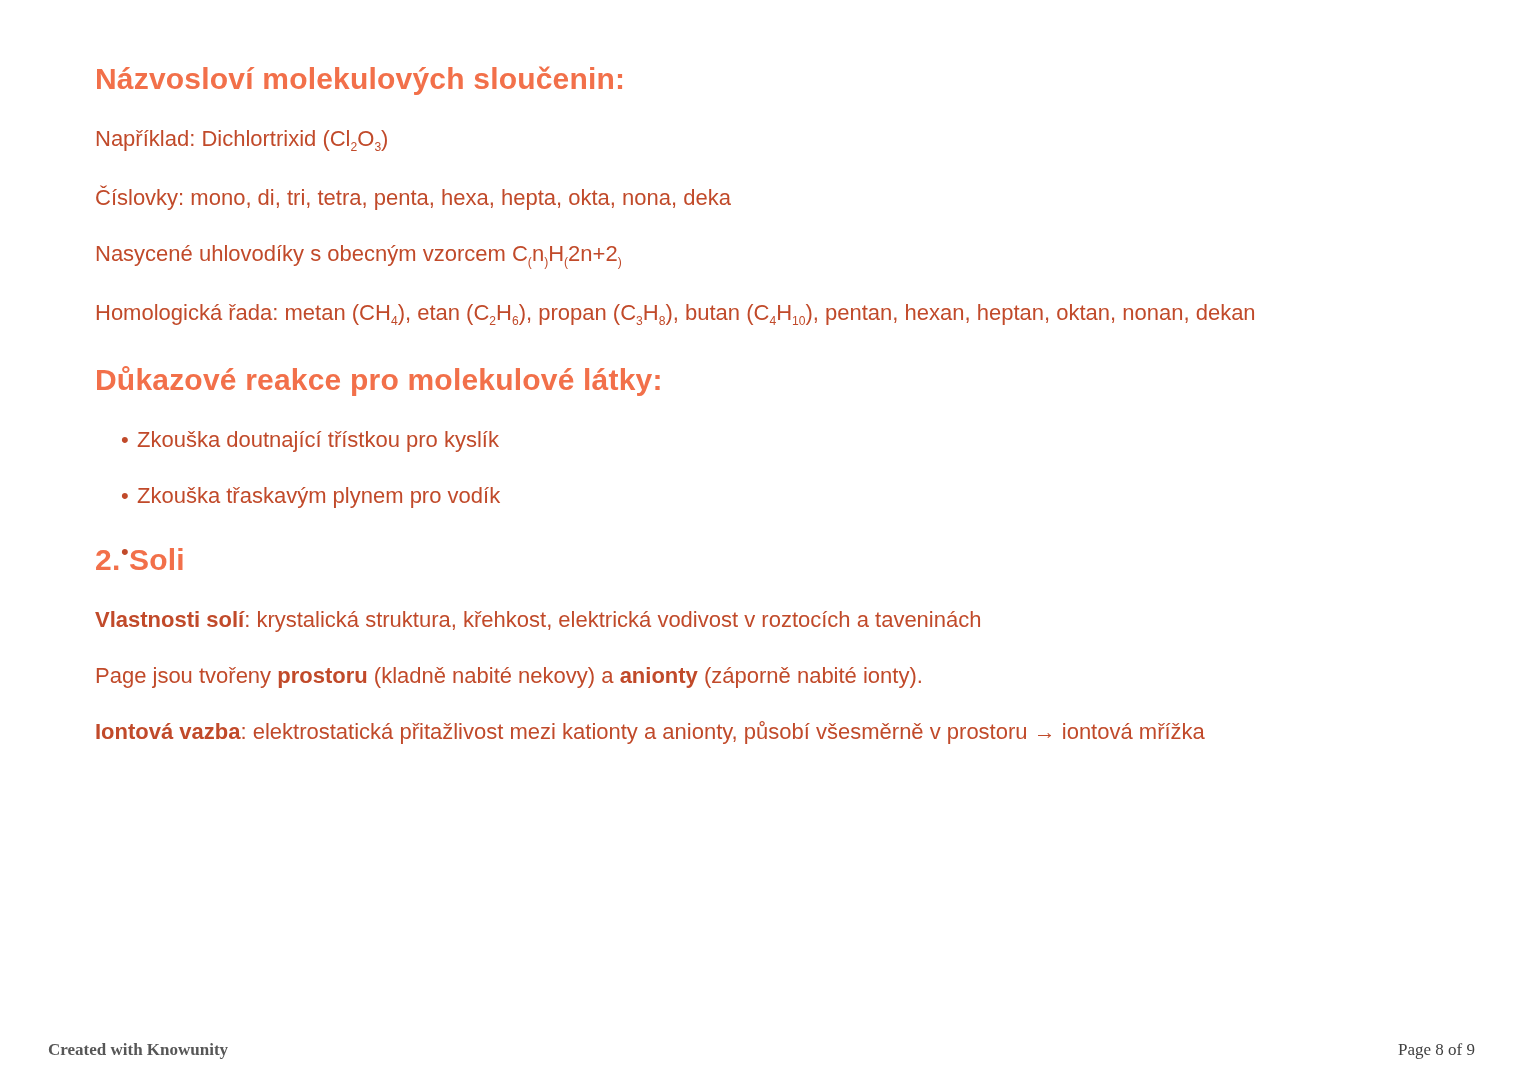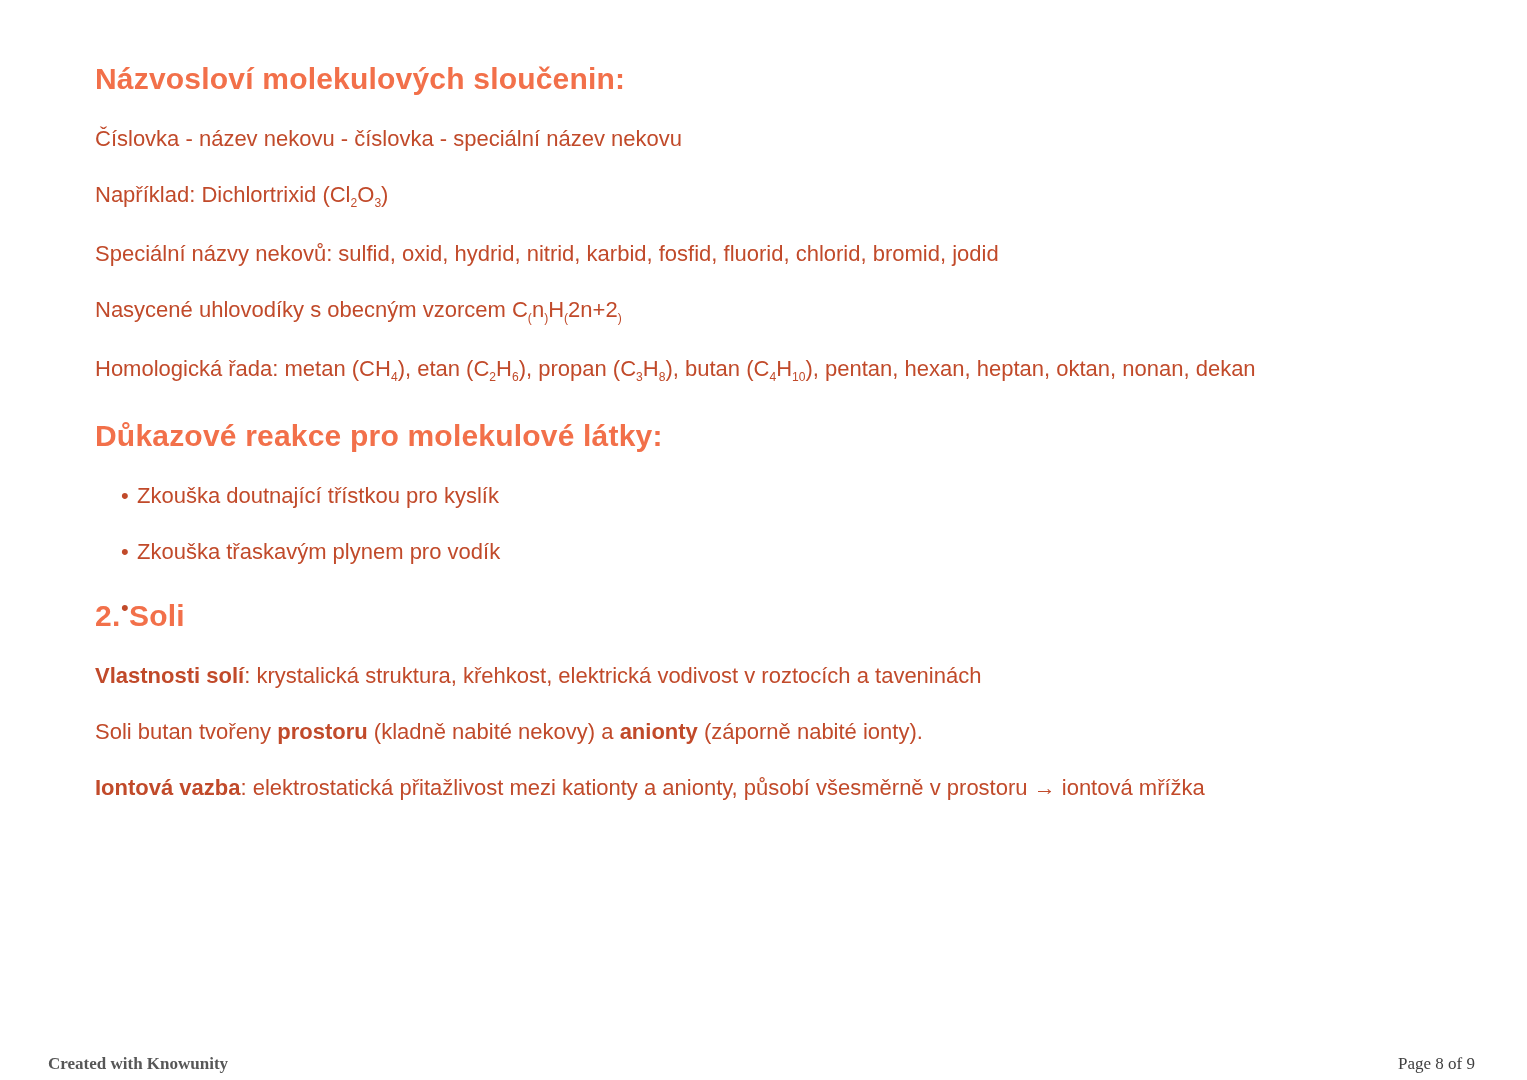--- a/index.html
+++ b/index.html
@@ -50,21 +50,21 @@
   .sub {
     font-size: 0.55em;
     position: relative;
     bottom: -0.45em;
     letter-spacing: 0;
   }
   .footer {
     position: absolute;
     left: 48px;
     right: 52px;
-    bottom: 6px;
+    bottom: 20px;
     display: flex;
     justify-content: space-between;
     align-items: baseline;
     font-family: "Liberation Serif", "DejaVu Serif", serif;
     font-size: 17px;
   }
   .footer .left {
     font-weight: 700;
     color: #575757;
   }
@@ -72,31 +72,30 @@
     font-weight: 400;
     color: #3f3f3f;
     text-align: center;
   }
 </style>
 </head>
 <body>
 
 <div class="doc">
     <h2 class="h"><span>Názvosloví molekulových sloučenin:</span></h2>
-    <p class="p"><span>Číslovka - název nekovu - číslovka - speciální název nekovu</span></p>
     <p class="p"><span>Například: Dichlortrixid (Cl</span><span class="sub">2</span><span>O</span><span class="sub">3</span><span>)</span></p>
-    <p class="p"><span>Speciální názvy nekovů: sulfid, oxid, hydrid, nitrid, karbid, fosfid, fluorid, chlorid, bromid, jodid</span></p>
+    <p class="p"><span>Číslovky: mono, di, tri, tetra, penta, hexa, hepta, okta, nona, deka</span></p>
     <p class="p"><span>Nasycené uhlovodíky s obecným vzorcem C</span><span class="sub">(</span><span>n</span><span class="sub">)</span><span>H</span><span class="sub">(</span><span>2n+2</span><span class="sub">)</span></p>
     <p class="p"><span>Homologická řada: metan (CH</span><span class="sub">4</span><span>), etan (C</span><span class="sub">2</span><span>H</span><span class="sub">6</span><span>), propan (C</span><span class="sub">3</span><span>H</span><span class="sub">8</span><span>), butan (C</span><span class="sub">4</span><span>H</span><span class="sub">10</span><span>), pentan, hexan, heptan, oktan, nonan, dekan</span></p>
     <h2 class="h"><span>Důkazové reakce pro molekulové látky:</span></h2>
     <p class="li"><span class="bullet">•</span><span>Zkouška doutnající třístkou pro kyslík</span></p>
     <p class="li"><span class="bullet">•</span><span>Zkouška třaskavým plynem pro vodík</span></p>
     <p class="li"><span class="bullet">•</span></p>
     <h2 class="h"><span>2. Soli</span></h2>
     <p class="p"><span class="b">Vlastnosti solí</span><span>: krystalická struktura, křehkost, elektrická vodivost v roztocích a taveninách</span></p>
-    <p class="p"><span>Soli butan tvořeny </span><span class="b">prostoru</span><span> (kladně nabité nekovy) a </span><span class="b">anionty</span><span> (záporně nabité ionty).</span></p>
+    <p class="p"><span>Page jsou tvořeny </span><span class="b">prostoru</span><span> (kladně nabité nekovy) a </span><span class="b">anionty</span><span> (záporně nabité ionty).</span></p>
     <p class="p"><span class="b">Iontová vazba</span><span>: elektrostatická přitažlivost mezi kationty a anionty, působí všesměrně v prostoru → iontová mřížka</span></p>
   </div>
 
 <div class="footer">
   <span class="left">Created with Knowunity</span>
   <span class="right">Page 8 of 9</span>
 </div>
 
 </body></html>

